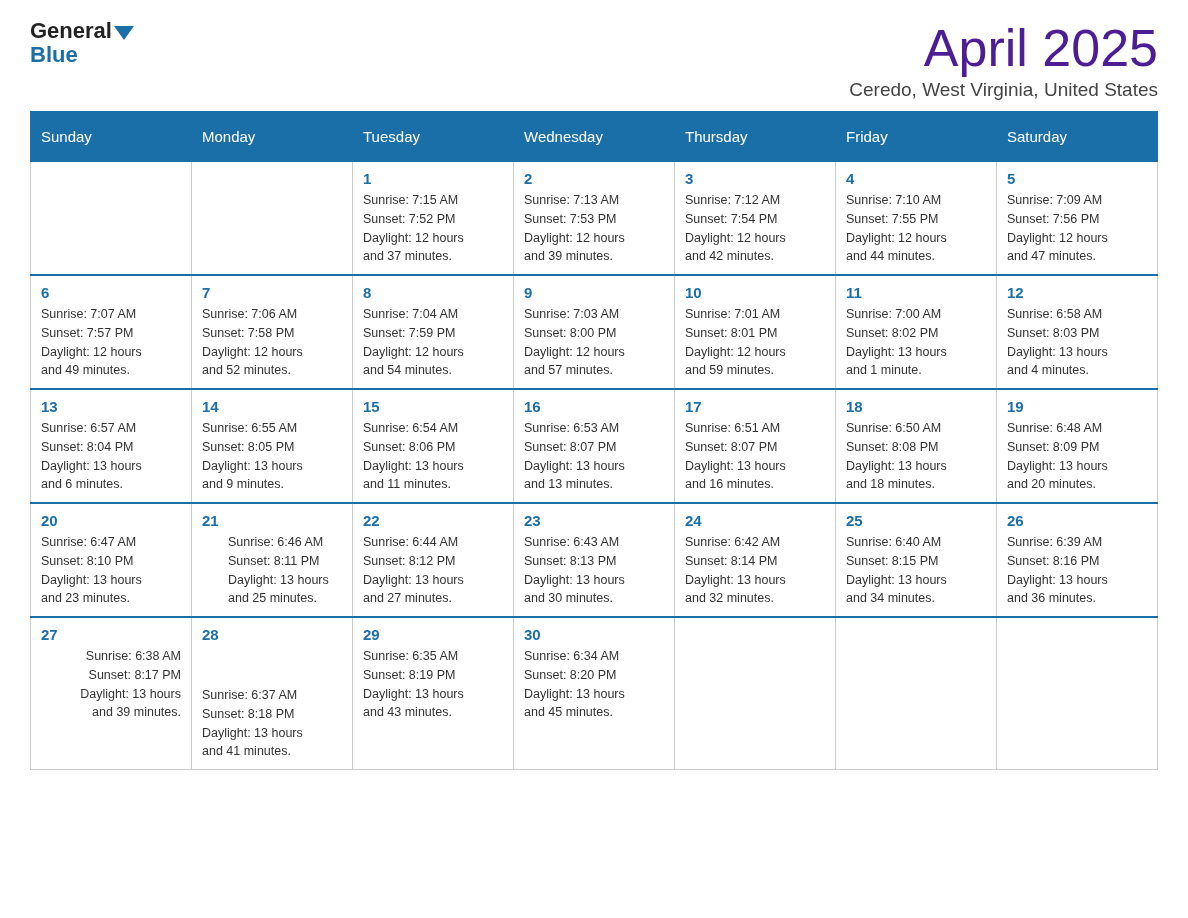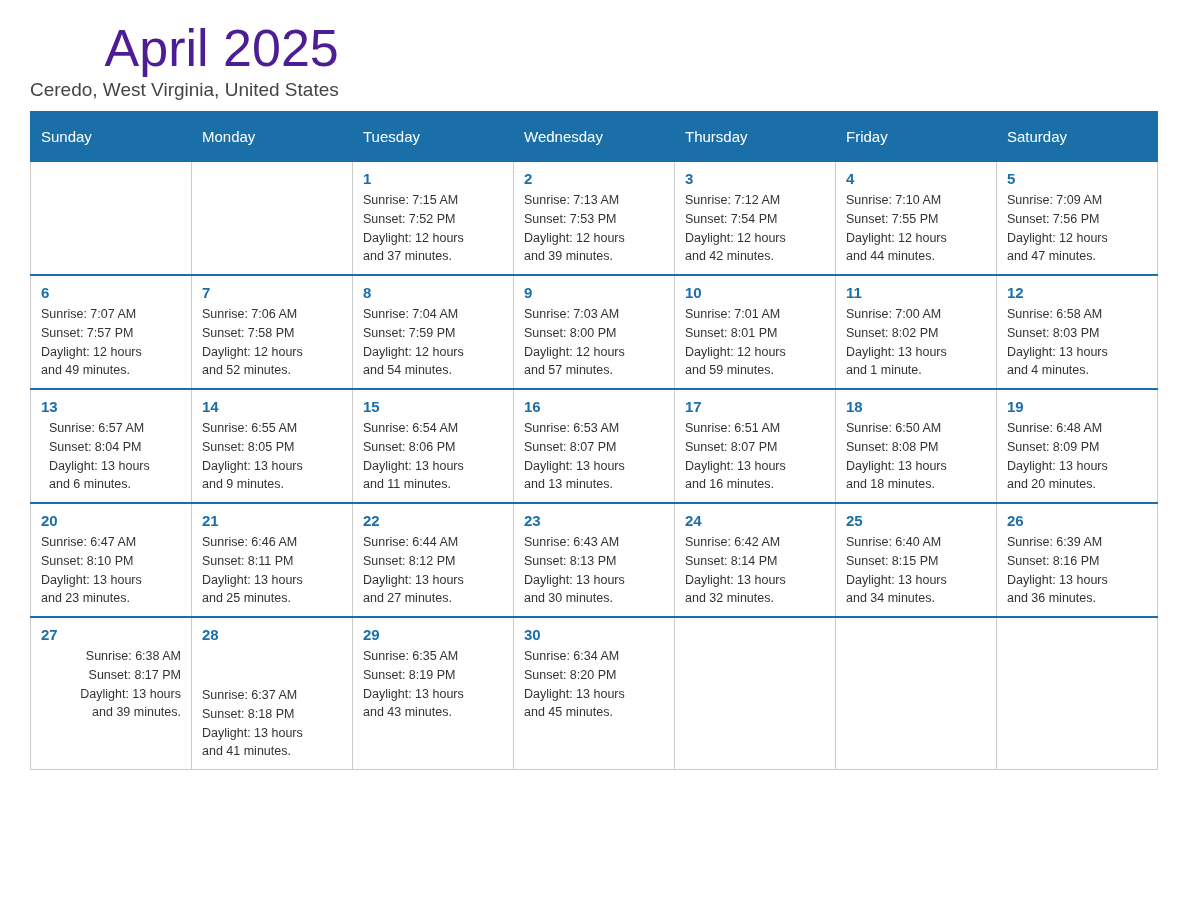--- a/index.html
+++ b/index.html
@@ -89,20 +89,27 @@
       color: #333;
     }
     .empty { background: #fff; }
     .calendar tr td:first-child { border-left: 1px solid #ccc; }
     .row-divider td { border-top: 2px solid #1a6fa8; }
   </style>
 </head>
 <body>
 
 <div class="header">
+  <div class="logo">
+    <div class="logo-text">
+      <span class="logo-general">General</span>
+      <span class="logo-triangle"></span>
+    </div>
+    <span class="logo-blue">Blue</span>
+  </div>
   <div class="title-block">
     <div class="month-title">April 2025</div>
     <div class="location">Ceredo, West Virginia, United States</div>
   </div>
 </div>
 
 <table class="calendar">
   <thead>
     <tr>
     <th>Sunday</th>
@@ -201,21 +208,21 @@
           <span class="day-number">12</span>
           <div class="day-info" style="white-space: pre-line;">Sunrise: 6:58 AM
 Sunset: 8:03 PM
 Daylight: 13 hours
 and 4 minutes.</div>
         </td>
       </tr>
       <tr class="row-divider">
         <td>
           <span class="day-number">13</span>
-          <div class="day-info" style="white-space: pre-line; margin-left: 8px;">Sunrise: 6:57 AM
+          <div class="day-info" style="white-space: pre-line;">Sunrise: 6:57 AM
 Sunset: 8:04 PM
 Daylight: 13 hours
 and 6 minutes.</div>
         </td>
         <td>
           <span class="day-number">14</span>
           <div class="day-info" style="white-space: pre-line;">Sunrise: 6:55 AM
 Sunset: 8:05 PM
 Daylight: 13 hours
 and 9 minutes.</div>
@@ -259,21 +266,21 @@
       <tr class="row-divider">
         <td>
           <span class="day-number">20</span>
           <div class="day-info" style="white-space: pre-line;">Sunrise: 6:47 AM
 Sunset: 8:10 PM
 Daylight: 13 hours
 and 23 minutes.</div>
         </td>
         <td>
           <span class="day-number">21</span>
-          <div class="day-info" style="white-space: pre-line;">Sunrise: 6:46 AM
+          <div class="day-info" style="white-space: pre-line; margin-left: 26px;">Sunrise: 6:46 AM
 Sunset: 8:11 PM
 Daylight: 13 hours
 and 25 minutes.</div>
         </td>
         <td>
           <span class="day-number">22</span>
           <div class="day-info" style="white-space: pre-line;">Sunrise: 6:44 AM
 Sunset: 8:12 PM
 Daylight: 13 hours
 and 27 minutes.</div>

